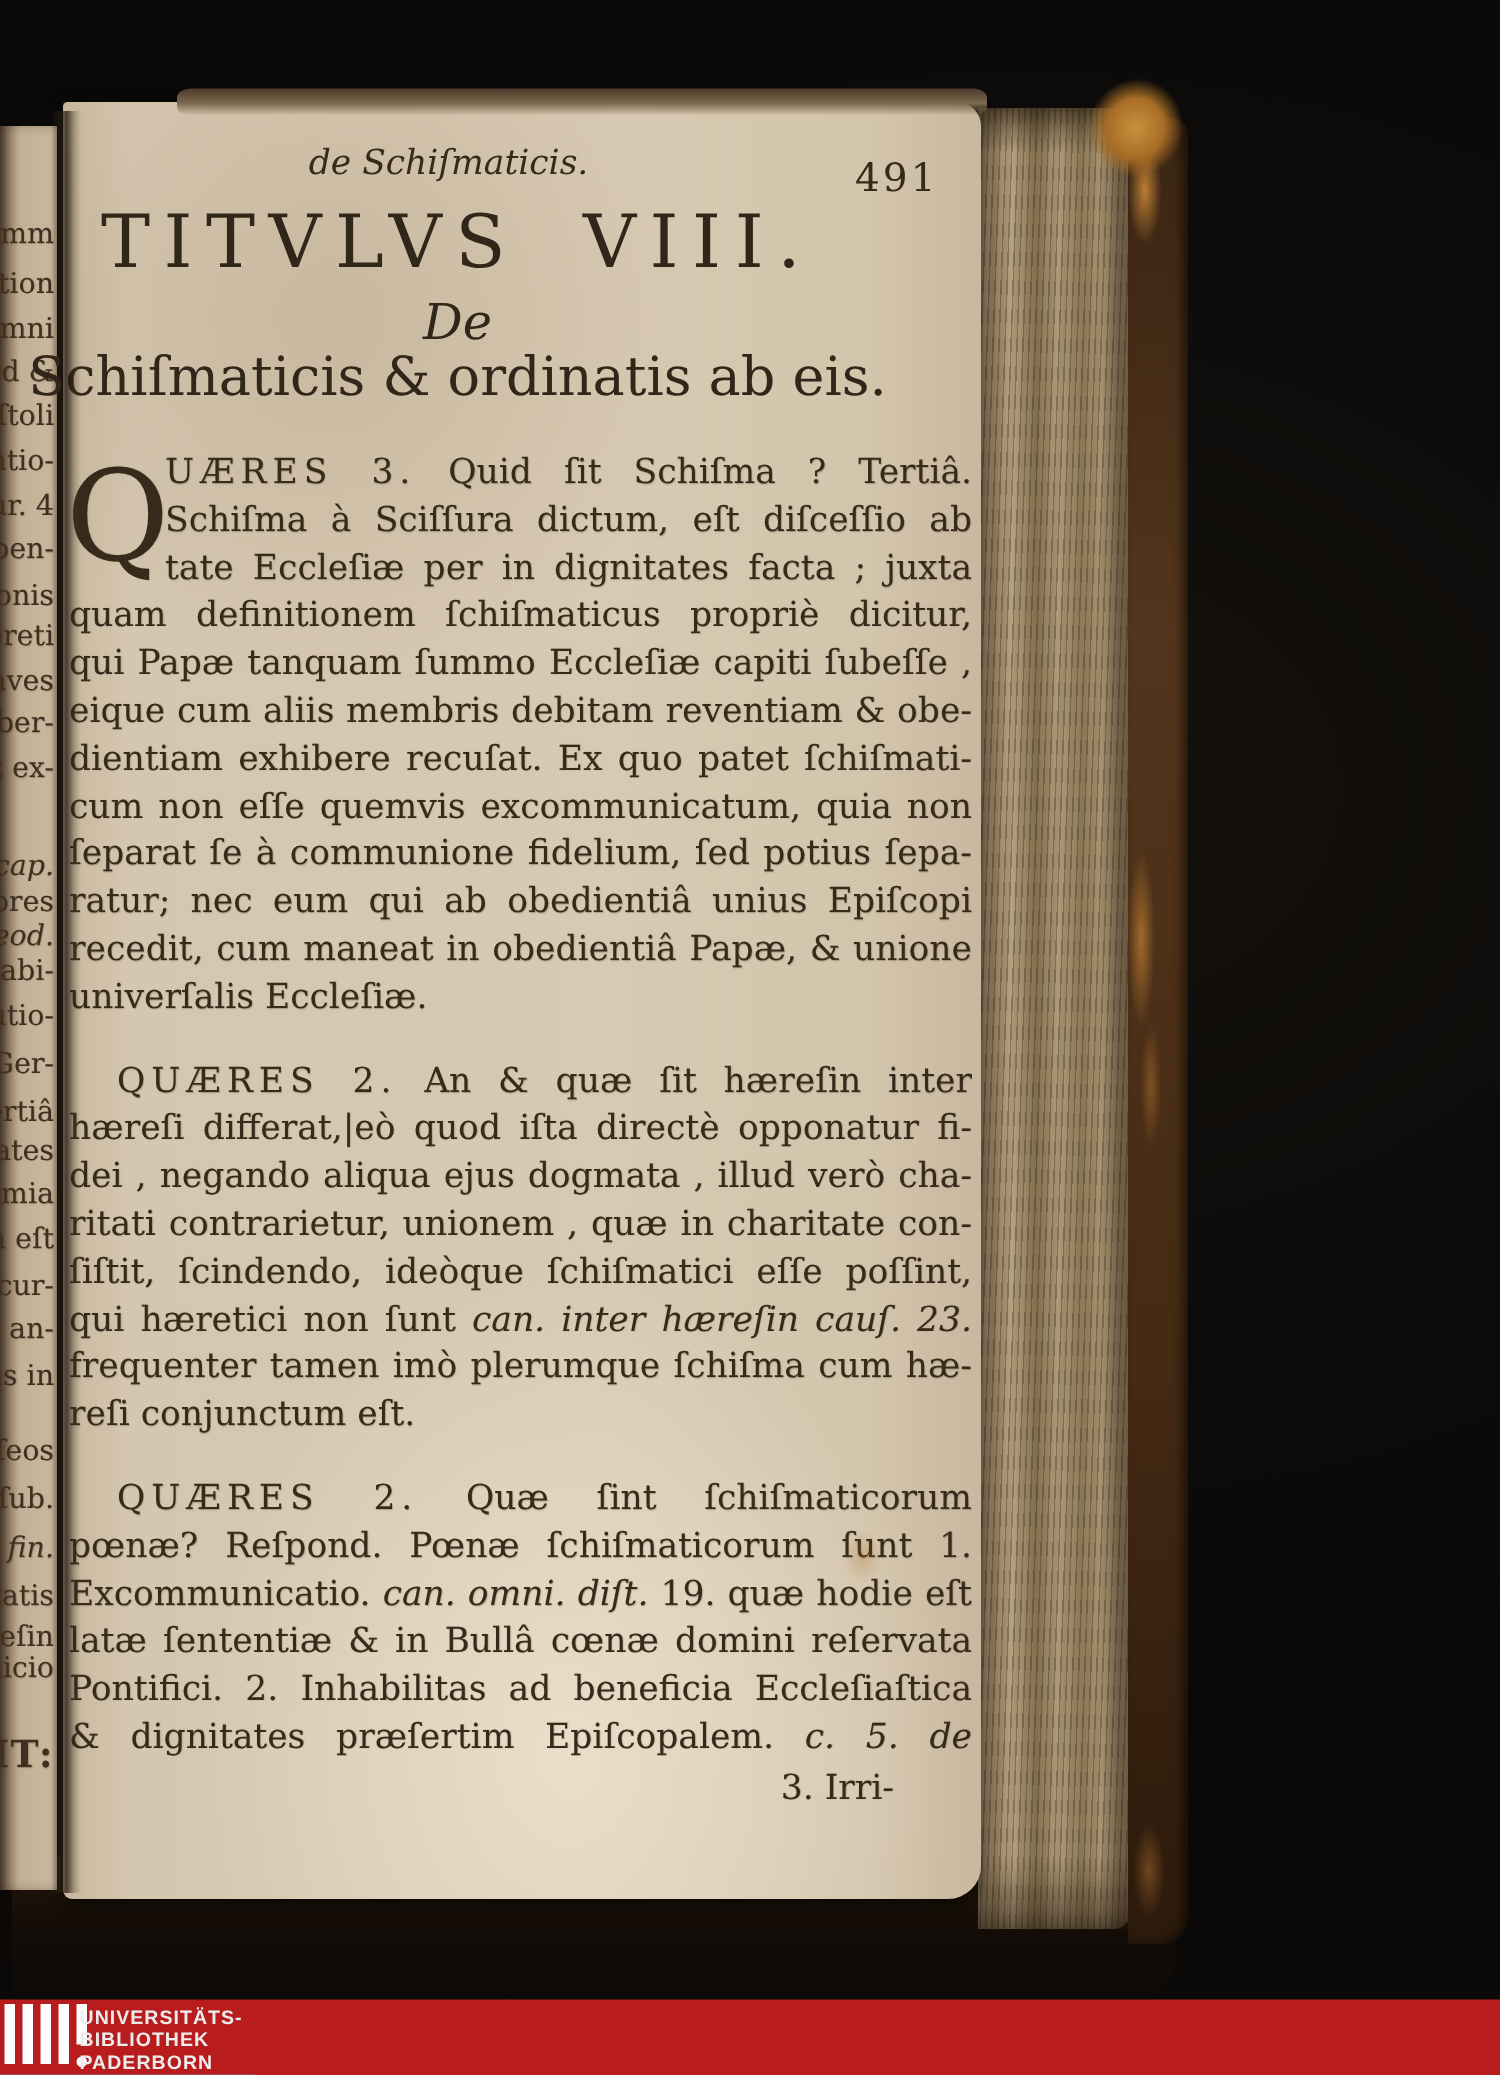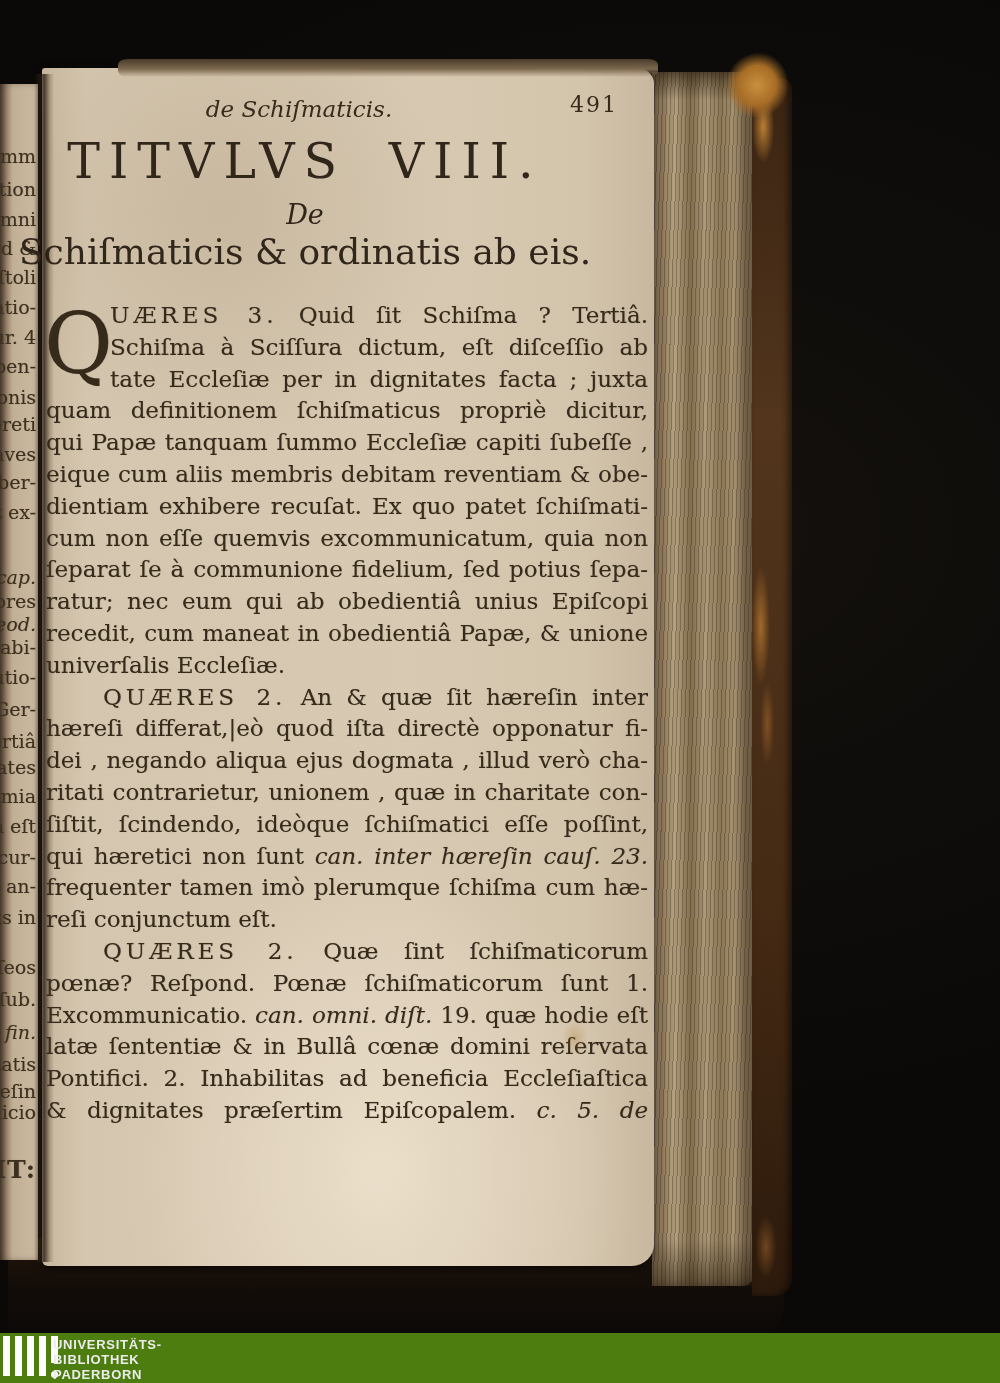--- a/index.html
+++ b/index.html
@@ -37,34 +37,34 @@
       linear-gradient(90deg,#c8b79e 0%,#d5c6af 7%,#d8c9b2 60%,#d3c4ac 88%,#c9b8a0 100%);
     border-radius:3px 16px 22px 6px;
     box-shadow:0 3px 10px rgba(0,0,0,.55);
     color:#362a1b;}
   .page-top-edge{left:118px;top:59px;width:540px;height:18px;z-index:4;
     background:linear-gradient(180deg,#4a3b2a 0%,#7c684e 55%,rgba(140,120,92,0) 100%);
     border-radius:9px/6px;}
 
   .rh-title{left:147px;top:28px;width:220px;text-align:center;font-style:italic;
     font-size:23px;line-height:27px;}
-  .page-num{left:528px;top:24px;font-size:22px;letter-spacing:2px;text-align:center;}
+  .page-num{left:528px;top:36px;font-size:26px;letter-spacing:2px;text-align:center;}
 
   .t-center{left:-42px;width:610px;text-align:center;color:#31261a;}
   .titulus{top:72px;font-size:49px;line-height:44px;letter-spacing:9px;word-spacing:18px;}
-  .de{top:129px;font-size:27px;line-height:36px;font-style:italic;}
+  .de{top:129px;font-size:33px;line-height:36px;font-style:italic;}
   .subject{top:163px;font-size:36px;line-height:42px;}
 
   .bodytext{left:4px;top:232px;width:602px;font-size:23px;
     text-shadow:0.4px 0.4px 0.8px rgba(54,42,27,.3);}
   .dropcap{position:absolute;left:-2px;top:4px;font-size:84px;line-height:80px;color:#362a1b;}
   .line{height:31.8px;line-height:31.8px;overflow:hidden;
     text-align:justify;text-align-last:justify;}
   .line.ind-cap{padding-left:64px;}
-  .line.ind-para{padding-left:57px;}
+  .line.ind-para{padding-left:32px;margin-top:24px;}
   .line.line-last{text-align-last:left;}
   .seg-sc{letter-spacing:4px;}
   .seg-i{font-style:italic;}
   .catchword-row{margin-top:1px;text-align:right;padding-right:52px;height:32px;line-height:32px;}
 
   .stain{left:520px;top:952px;width:26px;height:36px;border-radius:50%;
     background:radial-gradient(closest-side,rgba(170,110,40,.30),rgba(170,110,40,0));}
 
   
   .fore-edge{left:652px;top:72px;width:102px;height:1214px;z-index:2;
@@ -90,21 +90,21 @@
       radial-gradient(16px 52px at 28% 4%, rgba(200,135,55,.9), rgba(200,135,55,0) 70%),
       radial-gradient(13px 85px at 22% 45%, rgba(182,120,48,.8), rgba(182,120,48,0) 70%),
       radial-gradient(10px 60px at 38% 53%, rgba(150,95,40,.7), rgba(150,95,40,0) 70%),
       radial-gradient(15px 45px at 35% 96%, rgba(150,98,42,.6), rgba(150,98,42,0) 70%);}
   .fray-top{left:720px;top:50px;width:76px;height:90px;z-index:6;
     background:radial-gradient(closest-side at 45% 40%, #c9903f 0%, #a76d26 55%, rgba(120,75,25,0) 92%);
     border-radius:58% 42% 55% 45%/50% 60% 40% 50%;
     transform:rotate(18deg);}
 
   
-  .footer-bar{left:0;top:1333px;width:1000px;height:50px;background:#4d7c0f;z-index:10;}
+  .footer-bar{left:0;top:1333px;width:1000px;height:50px;background:#b91c1c;z-index:10;}
   .logo{position:absolute;left:3px;top:3px;width:64px;height:46px;}
   .logo .bar{position:absolute;top:0;width:6.5px;height:40px;background:#fdfdfd;}
   .logo .bar.short{height:27px;}
   .logo .dot{position:absolute;width:7px;height:7px;border-radius:50%;background:#fdfdfd;top:35px;}
   .logo-text{position:absolute;left:53px;top:4px;
     font-family:"Liberation Sans", sans-serif;font-weight:bold;font-size:13px;
     line-height:15.2px;letter-spacing:0.7px;color:#ececec;}
 </style>
 </head>
 <body>
@@ -179,20 +179,23 @@
         <div class="line"><span class="seg-n">qui hæretici non ſunt </span><span class="seg-i">can. inter hæreſin cauſ. 23. q. 4.</span></div>
         <div class="line"><span class="seg-n">frequenter tamen imò plerumque ſchiſma cum hæ-</span></div>
         <div class="line line-last"><span class="seg-n">reſi conjunctum eſt.</span></div>
         <div class="line ind-para"><span class="seg-sc">QUÆRES 2.</span><span class="seg-n">  Quæ ſint ſchiſmaticorum</span></div>
         <div class="line"><span class="seg-n">pœnæ?  Reſpond.  Pœnæ  ſchiſmaticorum ſunt 1.</span></div>
         <div class="line"><span class="seg-n">Excommunicatio. </span><span class="seg-i">can. omni. diſt.</span><span class="seg-n"> 19. quæ hodie eſt</span></div>
         <div class="line"><span class="seg-n">latæ ſententiæ &amp; in Bullâ cœnæ domini reſervata</span></div>
         <div class="line"><span class="seg-n">Pontifici.   2. Inhabilitas ad beneficia Eccleſiaſtica</span></div>
         <div class="line"><span class="seg-n">&amp; dignitates præſertim Epiſcopalem. </span><span class="seg-i">c. 5. de electione.</span></div>
       </div>
+    <div class="catchword-row">
+      <span>3. Irri-</span>
+    </div>
   </div>
 
   <div class="abs stain"></div>
 </div>
 
 <div class="abs page-top-edge"></div>
 <div class="abs gutter"></div>
 
 <div class="abs fore-edge"></div>
 <div class="abs cover-edge">

